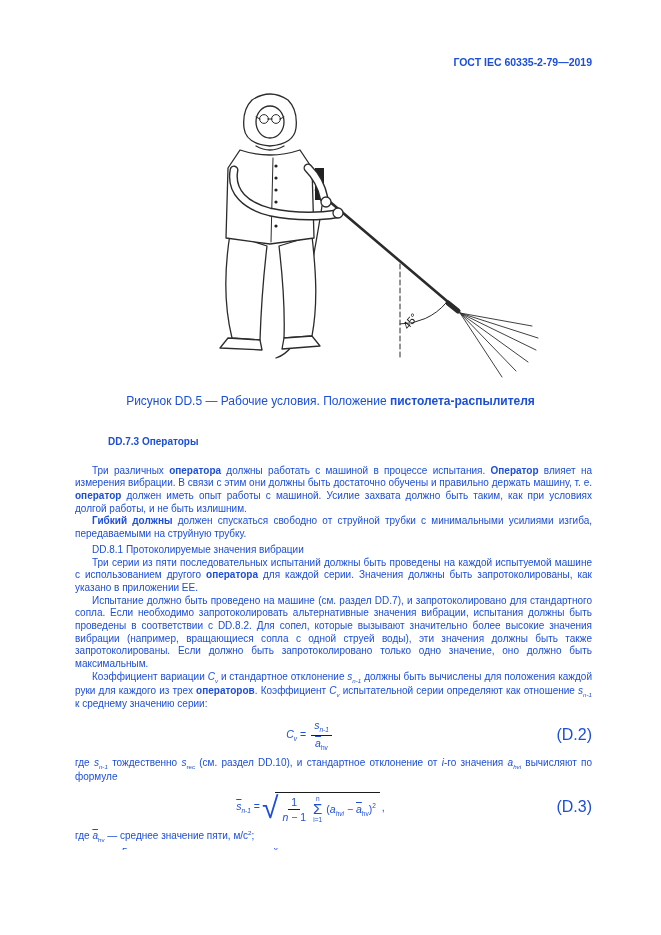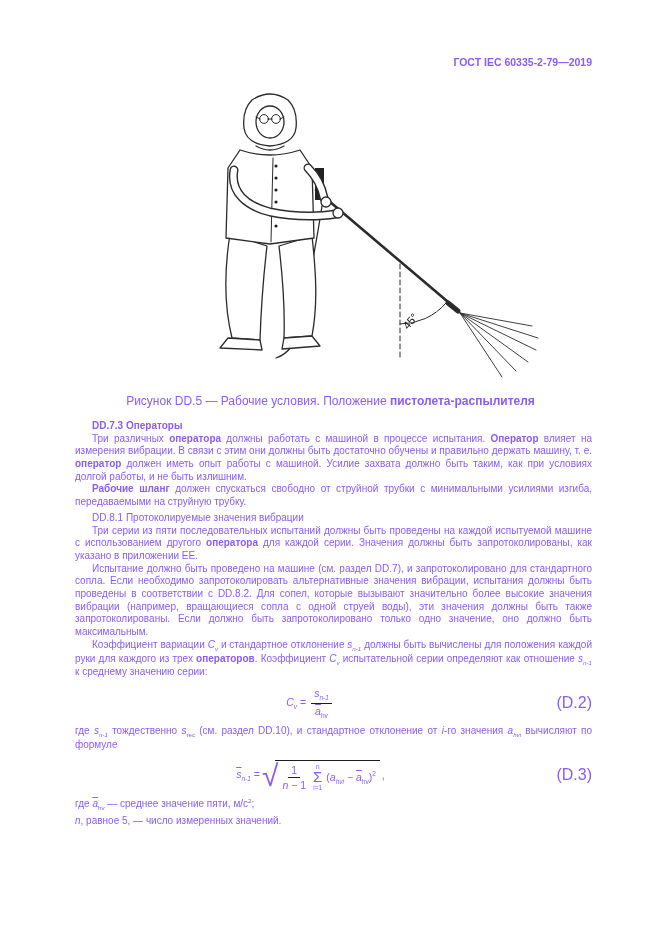--- a/index.html
+++ b/index.html
@@ -1,24 +1,24 @@
 <!DOCTYPE html>
 <html><head>
 <meta charset="utf-8">
 <style>
   html,body{margin:0;padding:0;background:#fff;}
   .page{position:relative;width:661px;height:850px;background:#fff;overflow:hidden;
-        font-family:"Liberation Sans",sans-serif;color:#8b5cf6;}
+        font-family:"Liberation Sans",sans-serif;color:#1d4ed8;}
   .doc-header{position:absolute;top:56px;right:69px;font-size:10.5px;font-weight:bold;}
   .figure-block{position:absolute;top:86px;left:70px;width:521px;text-align:center;}
   .figure-caption{margin-top:4px;font-size:12px;}
   .body-text{position:absolute;top:420px;left:75px;width:517px;font-size:10px;line-height:1.27;text-align:justify;}
   .para{margin:0;text-indent:17px;}
   .noindent{text-indent:0;}
-  .h-bold{font-weight:bold;margin:0;text-indent:17px;}
+  .h-bold{font-weight:bold;margin:16px;text-indent:17px;}
   .mt{margin-top:7px;}
   .mt-sm{margin-top:3px;}
   sub,sup{font-size:0.62em;}
   
   .formula{display:flex;align-items:center;margin:8px 0 6px;font-size:10.5px;text-align:left;}
   .fmid{flex:1;display:flex;justify-content:center;align-items:center;gap:2px;}
   .flabel{width:46px;text-align:right;font-size:16px;}
   .frac{display:inline-flex;flex-direction:column;align-items:center;vertical-align:middle;margin:0 3px;line-height:1.15;}
   .frac .ftop{padding:0 3px 1px;border-bottom:1px solid #1c1c1c;}
   .frac .fbot{padding-top:1px;}
@@ -98,21 +98,21 @@
         <path d="M 330,238 A 60 60 0 0 0 376,217" stroke-width="1"></path>
       </g>
       <text x="338" y="244" font-size="11" fill="#111" transform="rotate(-50 338 244)">45°</text>
     </svg>
     <div class="figure-caption"><span>Рисунок DD.5 — Рабочие условия. Положение </span><span style="font-weight: bold;">пистолета-распылителя</span></div>
   </div>
 
   <div class="body-text">
     <p class="h-bold">DD.7.3 Операторы</p>
     <p class="para"><span>Три различных </span><span style="font-weight: bold;">оператора</span><span> должны работать с машиной в процессе испытания. </span><span style="font-weight: bold;">Оператор</span><span> влияет на измерения вибрации. В связи с этим они должны быть достаточно обучены и правильно держать машину, т. е. </span><span style="font-weight: bold;">оператор</span><span> должен иметь опыт работы с машиной. Усилие захвата должно быть таким, как при условиях долгой работы, и не быть излишним.</span></p>
-    <p class="para"><span style="font-weight: bold;">Рабочие шланг</span><span> должен спускаться свободно от струйной трубки с минимальными усилиями изгиба, передаваемыми на струйную трубку.</span></p>
+    <p class="para"><span style="font-weight: bold;">Гибкий должны</span><span> должен спускаться свободно от струйной трубки с минимальными усилиями изгиба, передаваемыми на струйную трубку.</span></p>
     <p class="para mt-sm">DD.8.1 Протоколируемые значения вибрации</p>
     <p class="para"><span>Три серии из пяти последовательных испытаний должны быть проведены на каждой испытуемой машине с использованием другого </span><span style="font-weight: bold;">оператора</span><span> для каждой серии. Значения должны быть запротоколированы, как указано в приложении ЕЕ.</span></p>
     <p class="para"><span>Испытание должно быть проведено на машине (см. раздел DD.7), и запротоколировано для стандартного сопла. Если необходимо запротоколировать альтернативные значения вибрации, испытания должны быть проведены в соответствии с DD.8.2. Для сопел, которые вызывают значительно более высокие значения вибрации (например, вращающиеся сопла с одной струей воды), эти значения должны быть также запротоколированы. Если должно быть запротоколировано только одно значение, оно должно быть максимальным.</span></p>
     <p class="para"><span>Коэффициент вариации </span><span style="font-style: italic;">C</span><sub style="font-style: italic;">v</sub><span> и стандартное отклонение </span><span style="font-style: italic;">s</span><sub style="font-style: italic;">n-1</sub><span> должны быть вычислены для положения каждой руки для каждого из трех </span><span style="font-weight: bold;">операторов</span><span>. Коэффициент </span><span style="font-style: italic;">C</span><sub style="font-style: italic;">v</sub><span> испытательной серии определяют как отношение </span><span style="font-style: italic;">s</span><sub style="font-style: italic;">n-1</sub><span> к среднему значению серии:</span></p>
 
     <div class="formula">
       <div class="fmid">
         <span><span style="font-style: italic;">C</span><sub style="font-style: italic;">v</sub><span> = </span></span>
         <span class="frac">
           <span class="ftop"><span style="font-style: italic;">s</span><sub style="font-style: italic;">n-1</sub></span>

